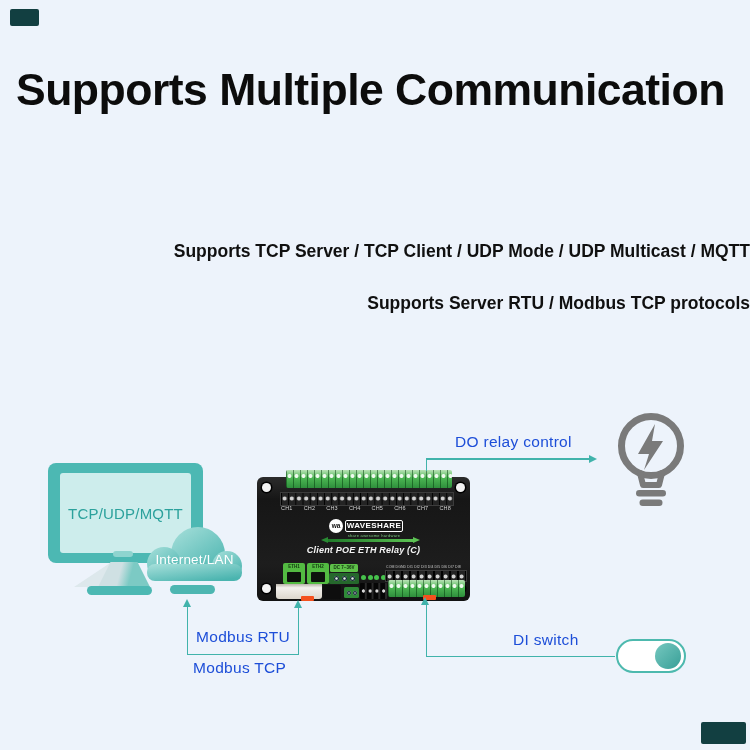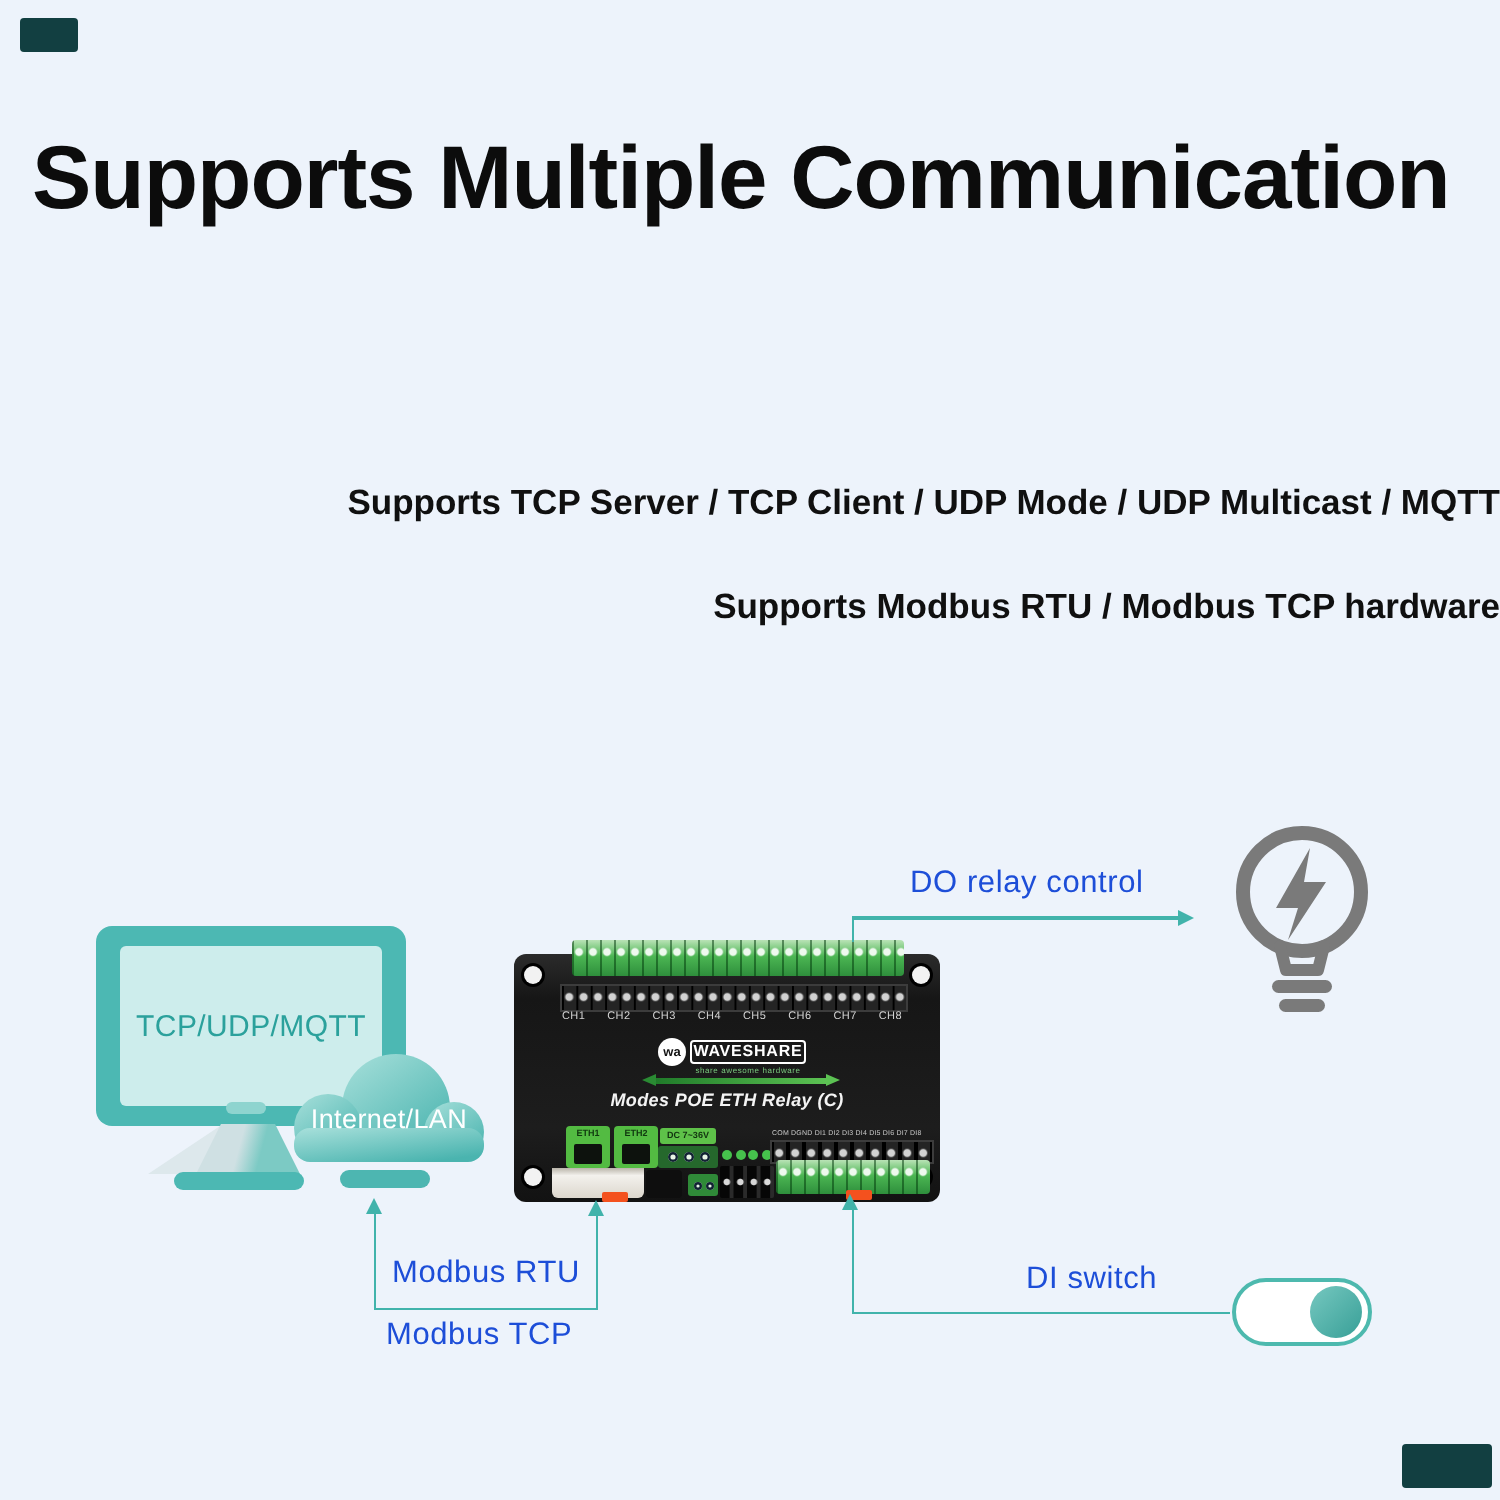--- a/index.html
+++ b/index.html
@@ -116,21 +116,21 @@
 <body>
 
 <div class="stage">
 
   <div class="abs corner" style="left:10px;top:9px;width:29px;height:17px;"></div>
   <div class="abs corner" style="left:701px;top:722px;width:45px;height:22px;"></div>
 
   <div class="abs h1" style="left:16px;top:62px;">Supports Multiple Communication</div>
 
   <div class="abs sub" style="left:0;top:240px;">Supports TCP Server / TCP Client / UDP Mode / UDP Multicast / MQTT</div>
-  <div class="abs sub" style="left:0;top:292px;">Supports Modbus RTU / Modbus TCP hardware</div>
+  <div class="abs sub" style="left:0;top:292px;">Supports Server RTU / Modbus TCP protocols</div>
 
   <div class="abs mon-frame"></div>
   <div class="abs mon-screen">
     <span class="mon-screen-label">TCP/UDP/MQTT</span>
   </div>
   <div class="abs mon-chin-pill"></div>
   <div class="abs mon-shadow"></div>
   <div class="abs mon-neck"></div>
   <div class="abs mon-base"></div>
 
@@ -174,21 +174,21 @@
     </div>
 
     <div class="abs wa-badge">
       <div class="tiny wa-badge-inner">wa</div>
     </div>
     <div class="abs brand-box">WAVESHARE</div>
     <div class="tiny tagline">share awesome hardware</div>
     <div class="abs garrow-line"></div>
     <div class="abs garrow-l"></div>
     <div class="abs garrow-r"></div>
-    <div class="abs model">Modes POE ETH Relay (C)</div>
+    <div class="abs model">Client POE ETH Relay (C)</div>
 
     <div class="abs eth" style="left:26px;top:93px;">
       <div class="tiny eth-label">ETH1</div>
       <div class="abs eth-hole"></div>
     </div>
     <div class="abs eth" style="left:50px;top:93px;">
       <div class="tiny eth-label">ETH2</div>
       <div class="abs eth-hole"></div>
     </div>
     <div class="abs pwr-label">

